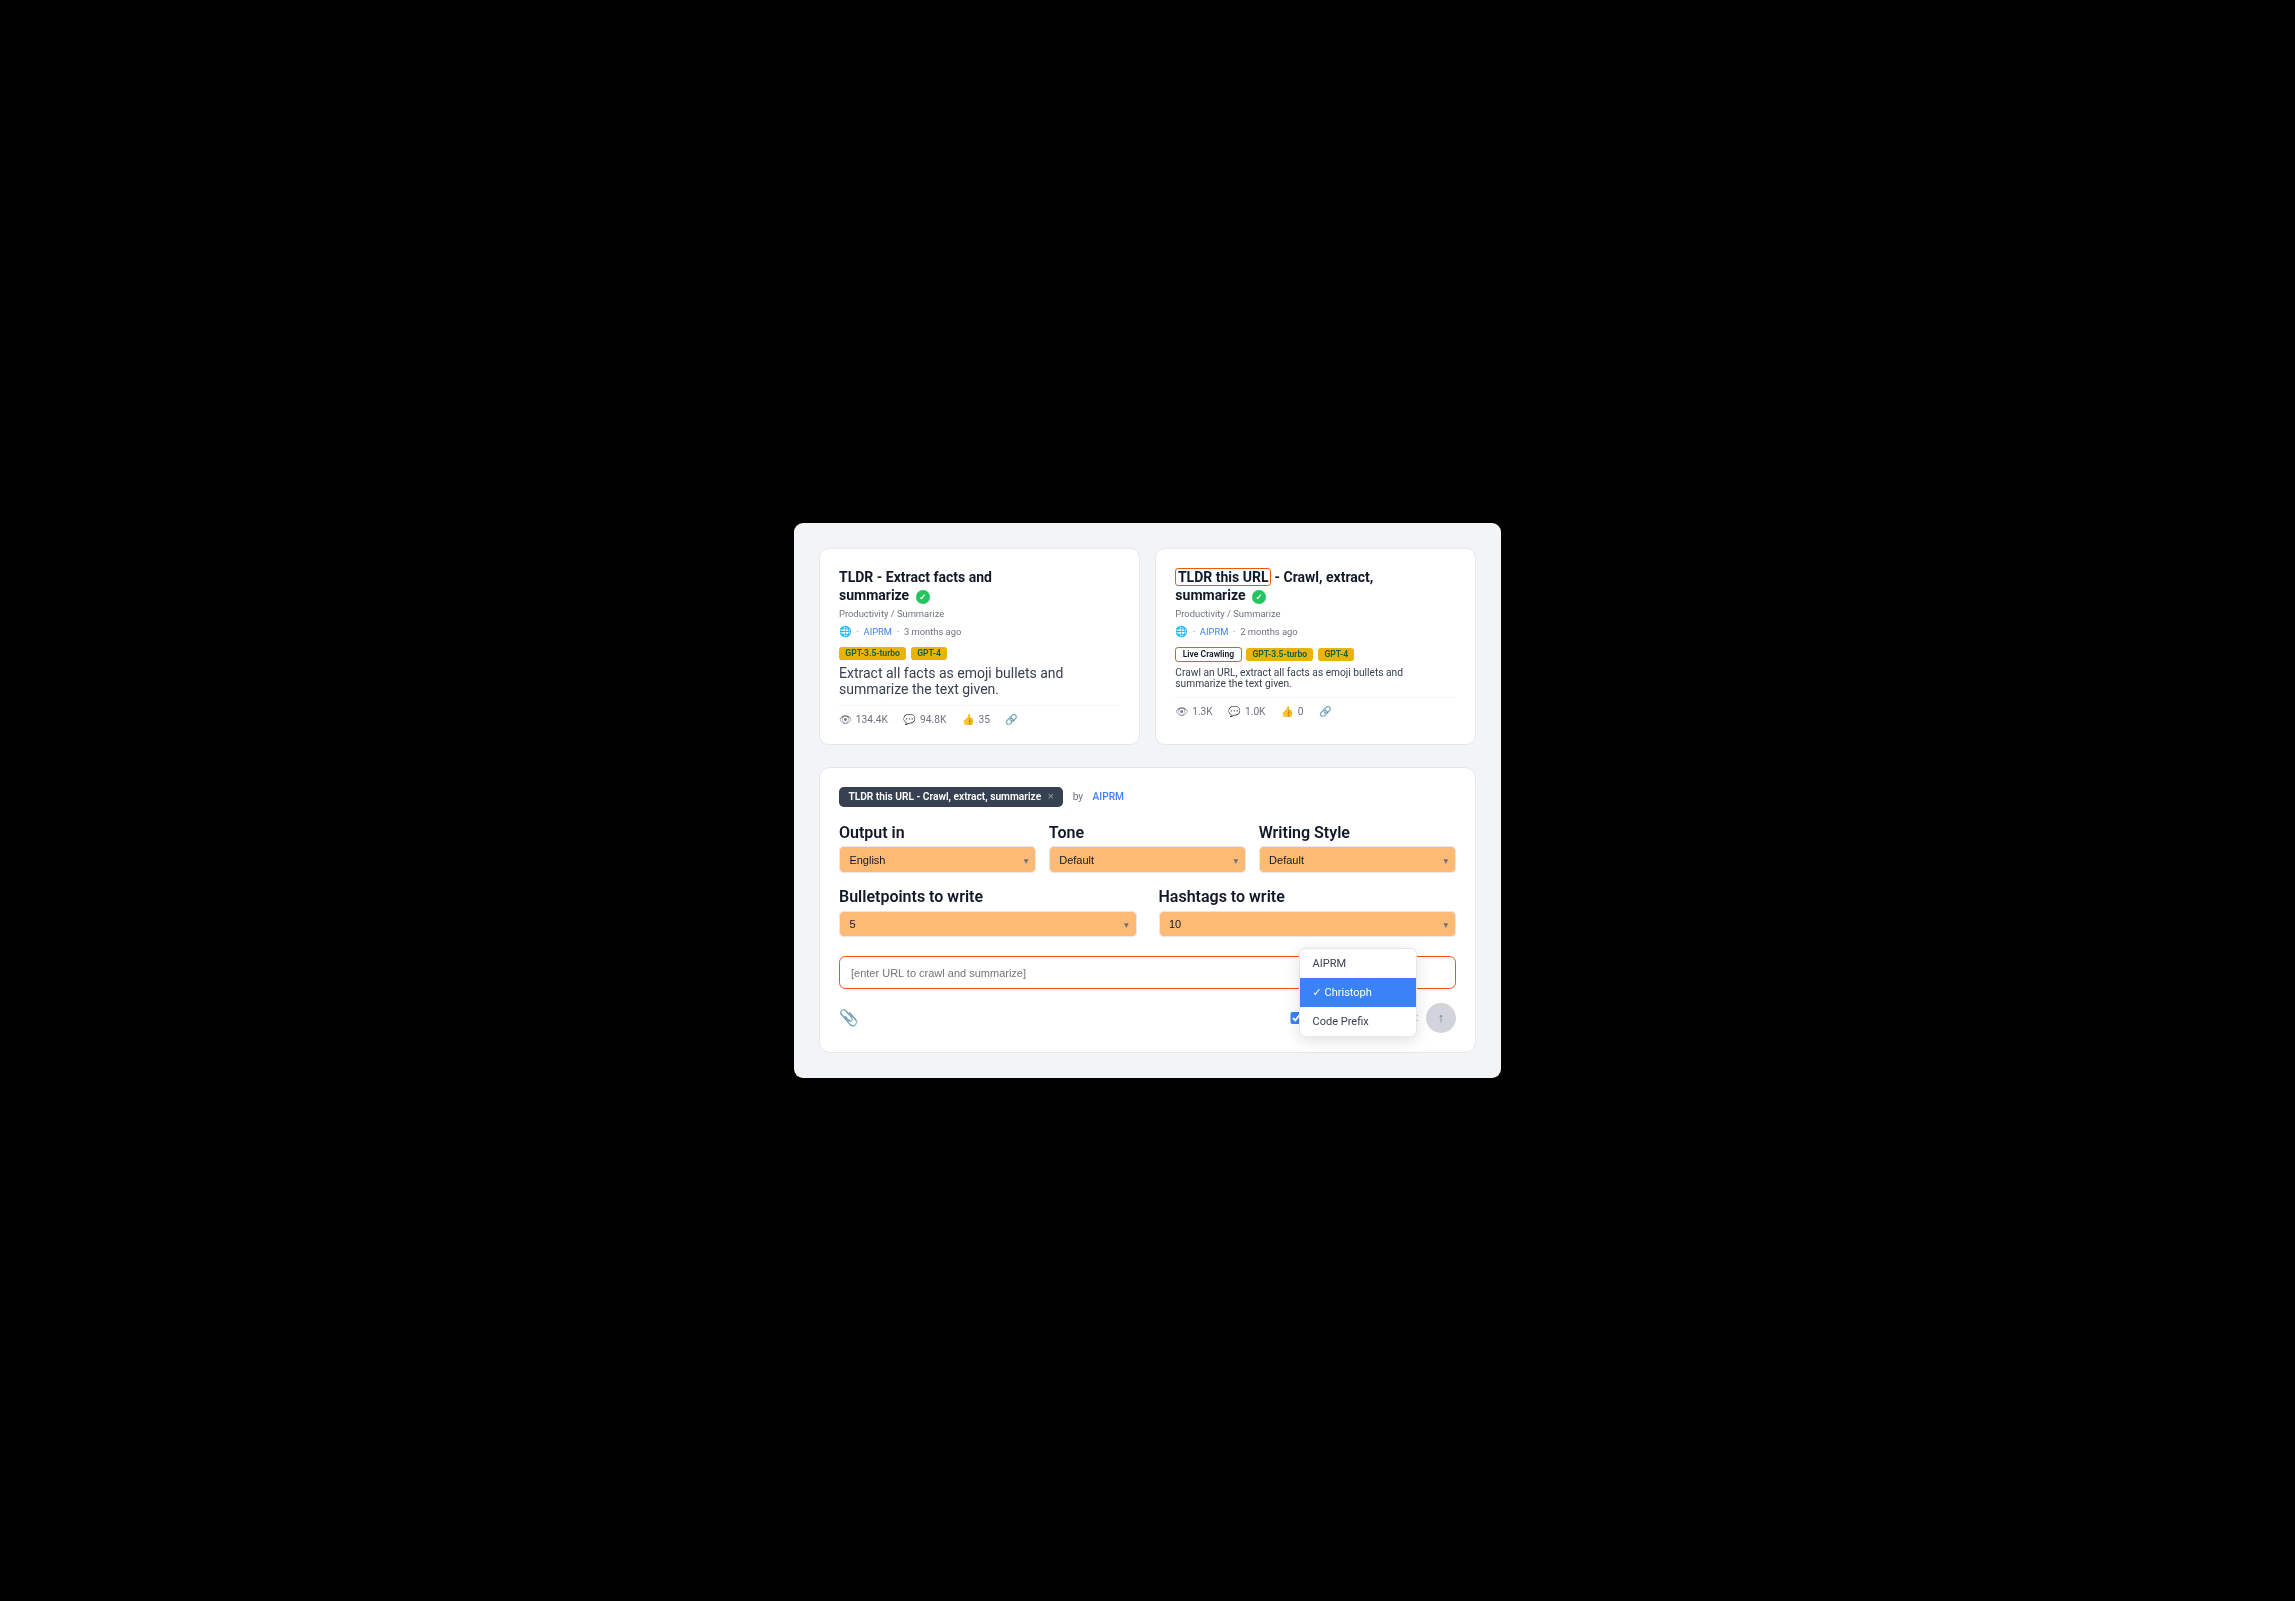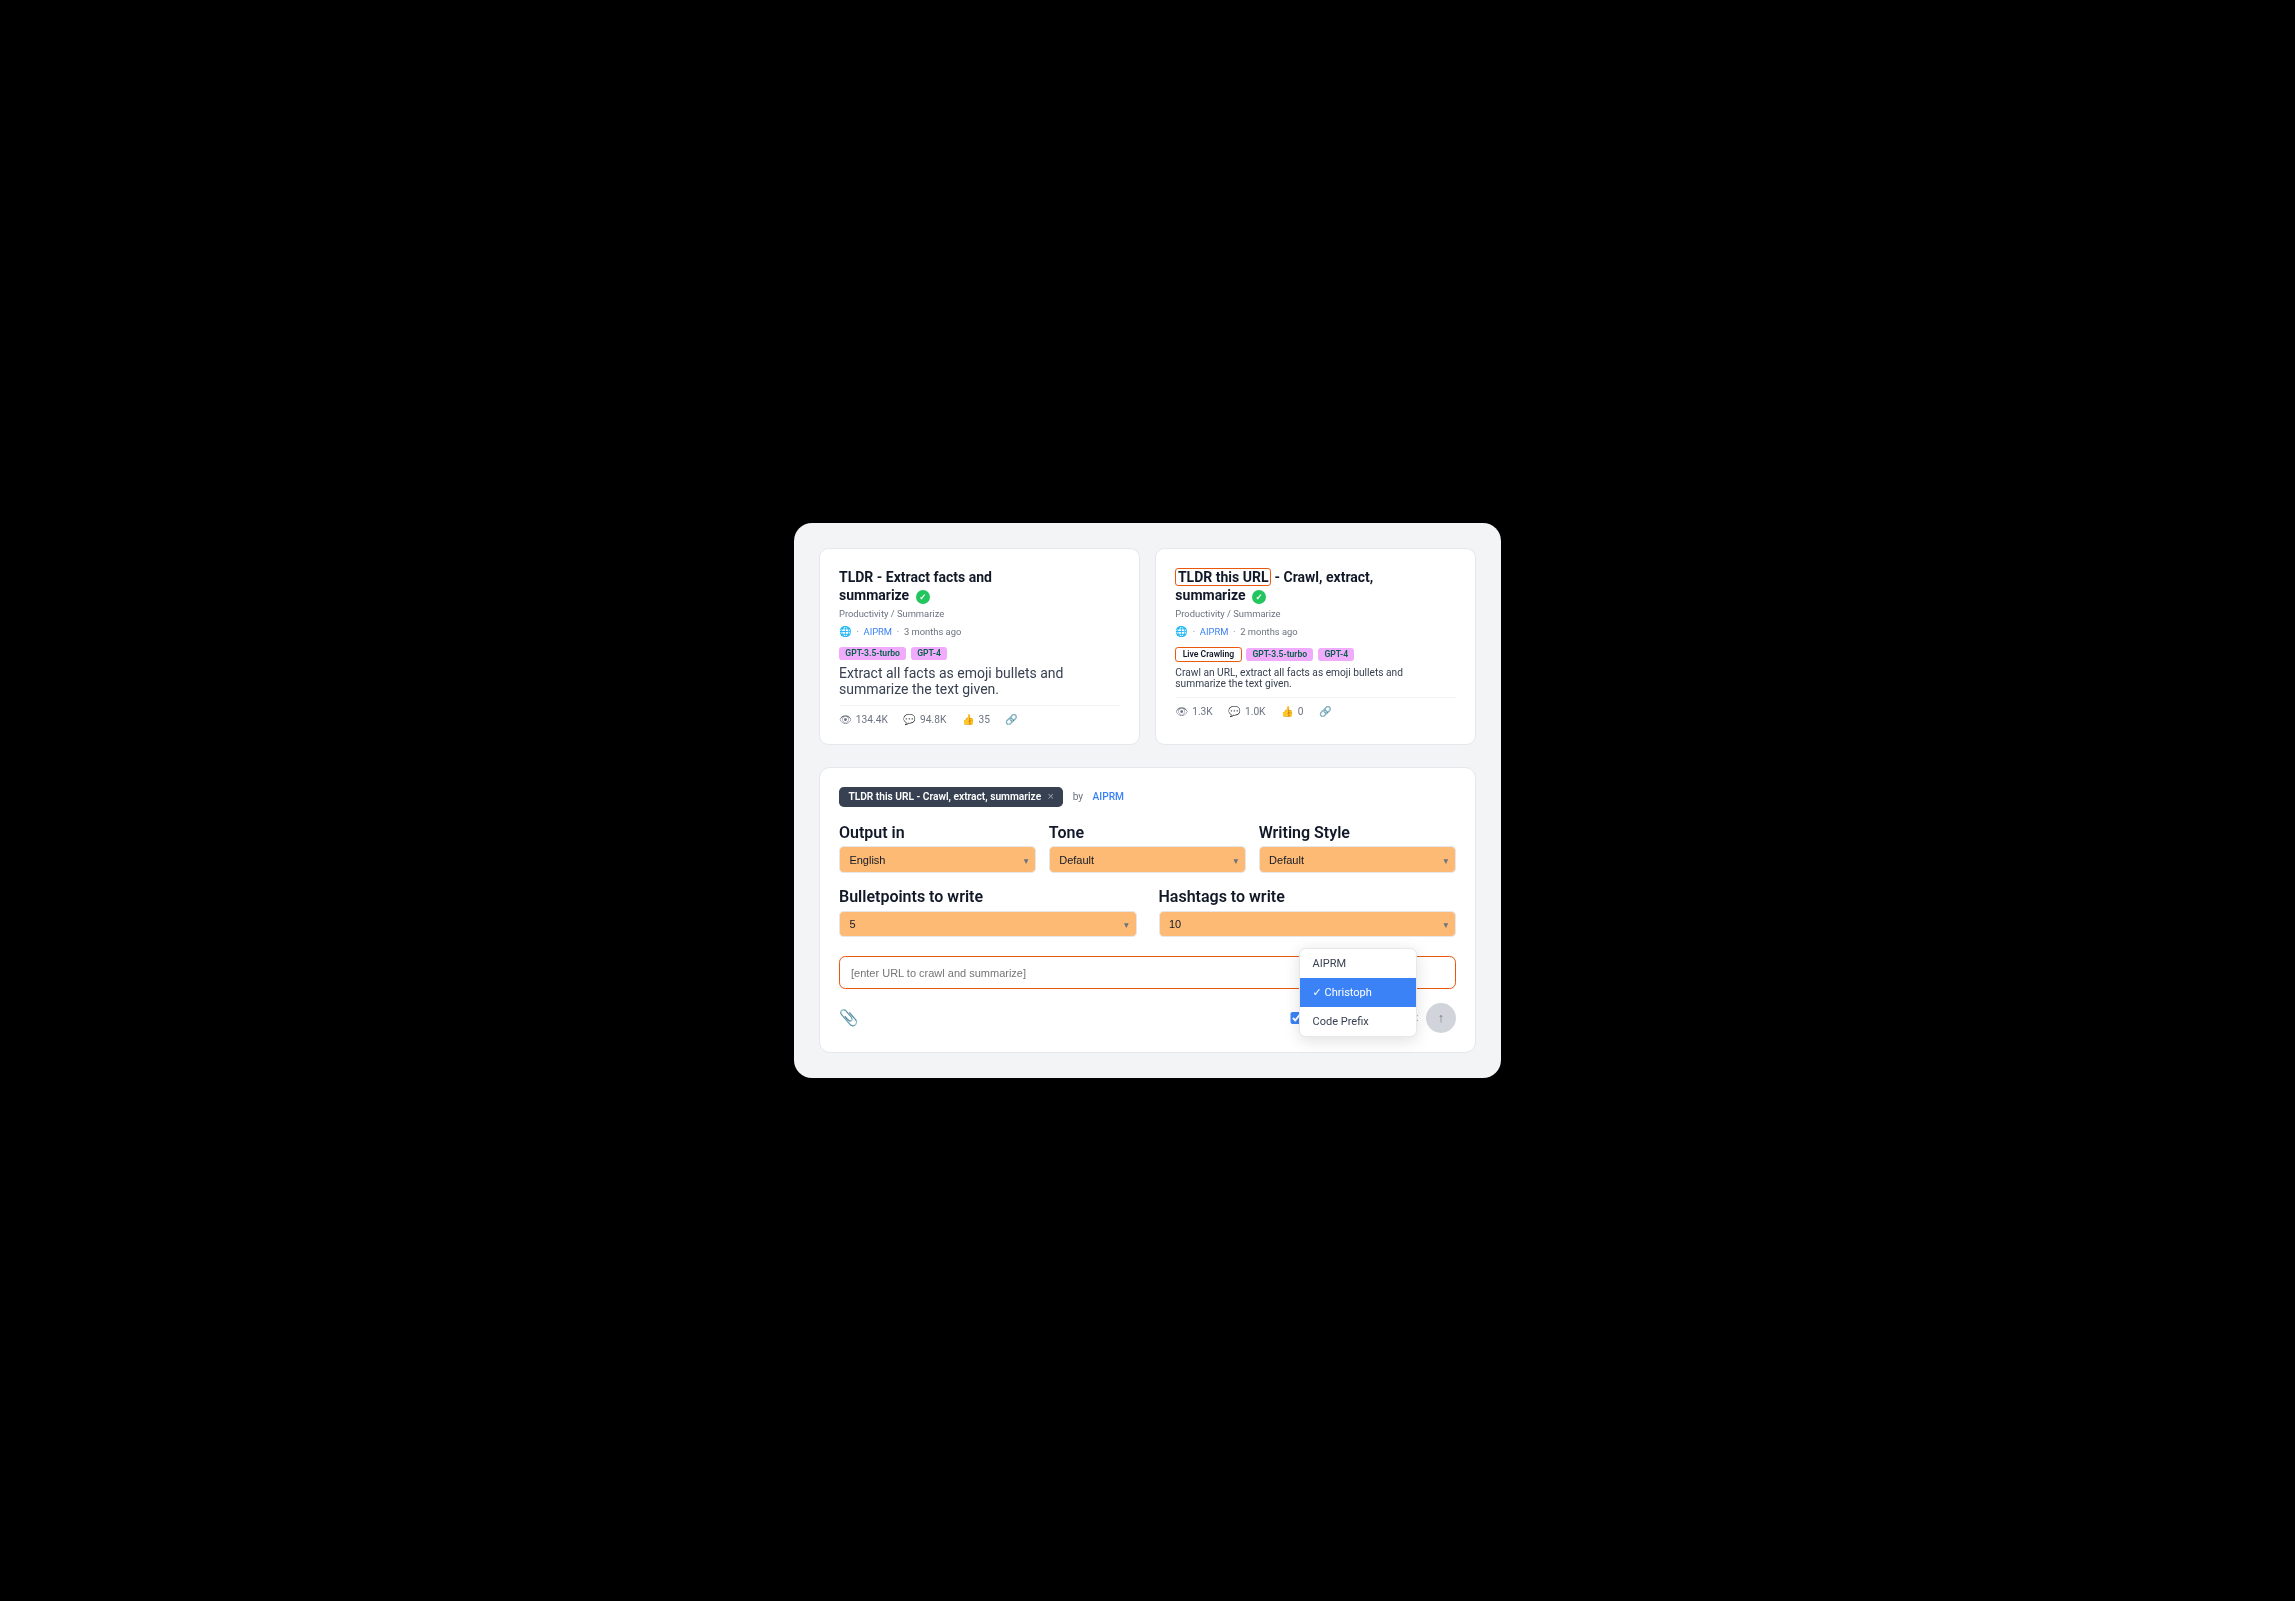--- a/index.html
+++ b/index.html
@@ -6,21 +6,21 @@
     body {
       background: #000;
       display: flex;
       justify-content: center;
       align-items: center;
       min-height: 100vh;
       font-family: -apple-system, BlinkMacSystemFont, 'Segoe UI', Roboto, sans-serif;
     }
     .main-container {
       background: #f3f4f6;
-      border-radius: 18px;
+      border-radius: 9px;
       padding: 25px;
       width: 707px;
       max-width: 95vw;
     }
 
     
     .cards-row {
       display: grid;
       grid-template-columns: 1fr 1fr;
       gap: 15.7px;
@@ -80,21 +80,21 @@
       gap: 4.7px;
       margin-bottom: 7.9px;
       flex-wrap: wrap;
     }
     .tag {
       font-size: 8.6px;
       font-weight: 600;
       padding: 1.6px 6.3px;
       border-radius: 3.1px;
     }
-    .tag-green { background: #f0abfc; color: #065f46; }
+    .tag-green { background: #eab308; color: #065f46; }
     .tag-live {
       background: transparent;
       border: 1.6px solid #ea580c;
       color: #111827;
       font-size: 8.6px;
       font-weight: 600;
       padding: 1.6px 6.3px;
       border-radius: 3.1px;
     }
     .card-stats {

